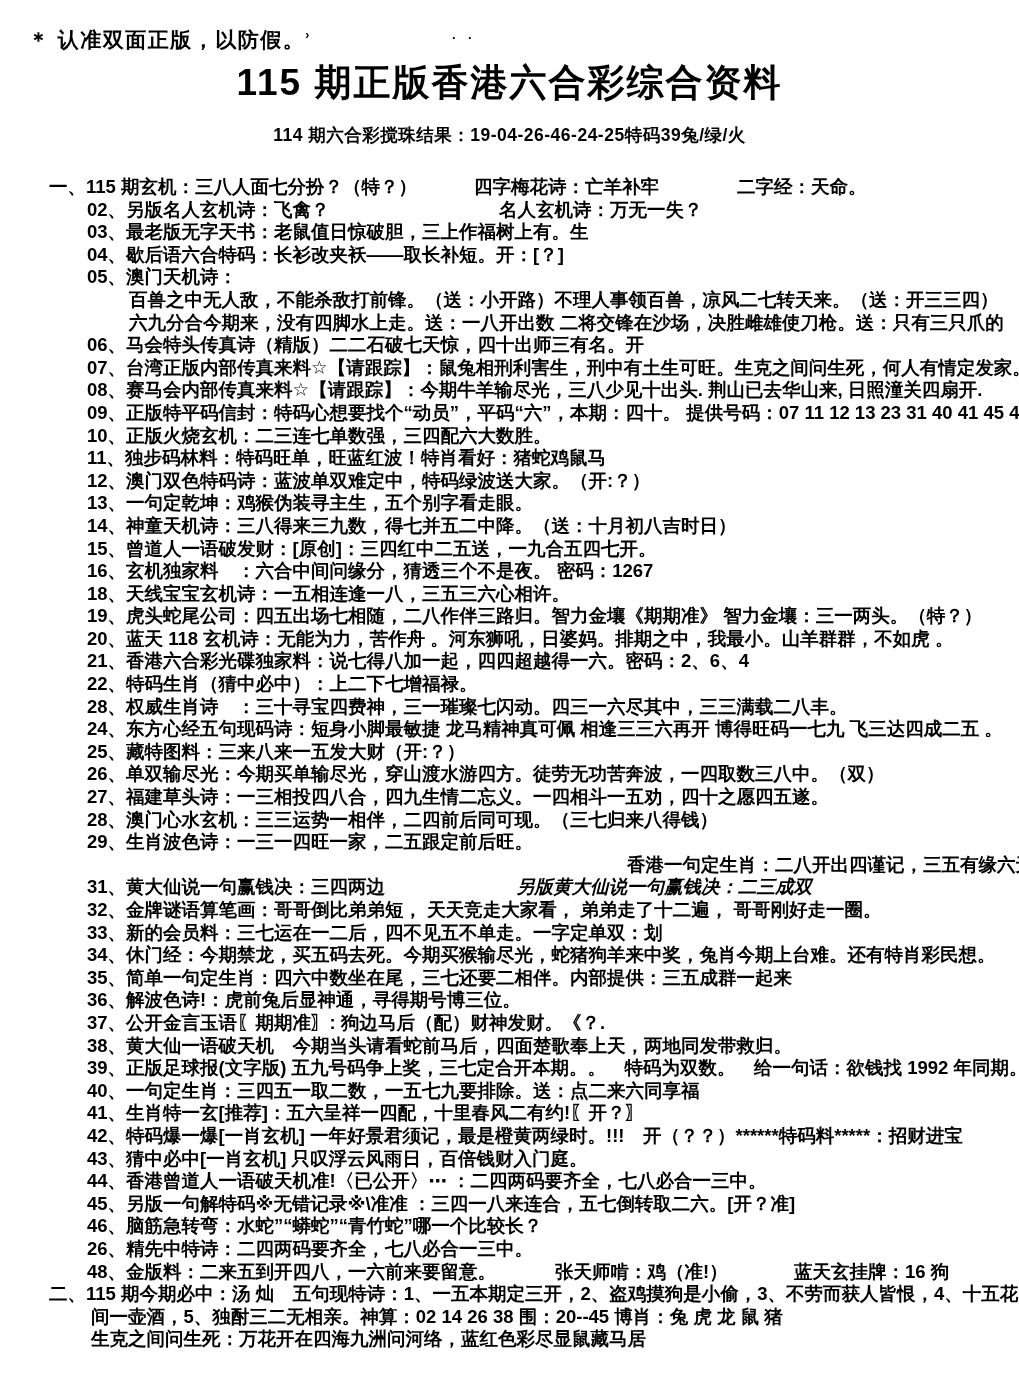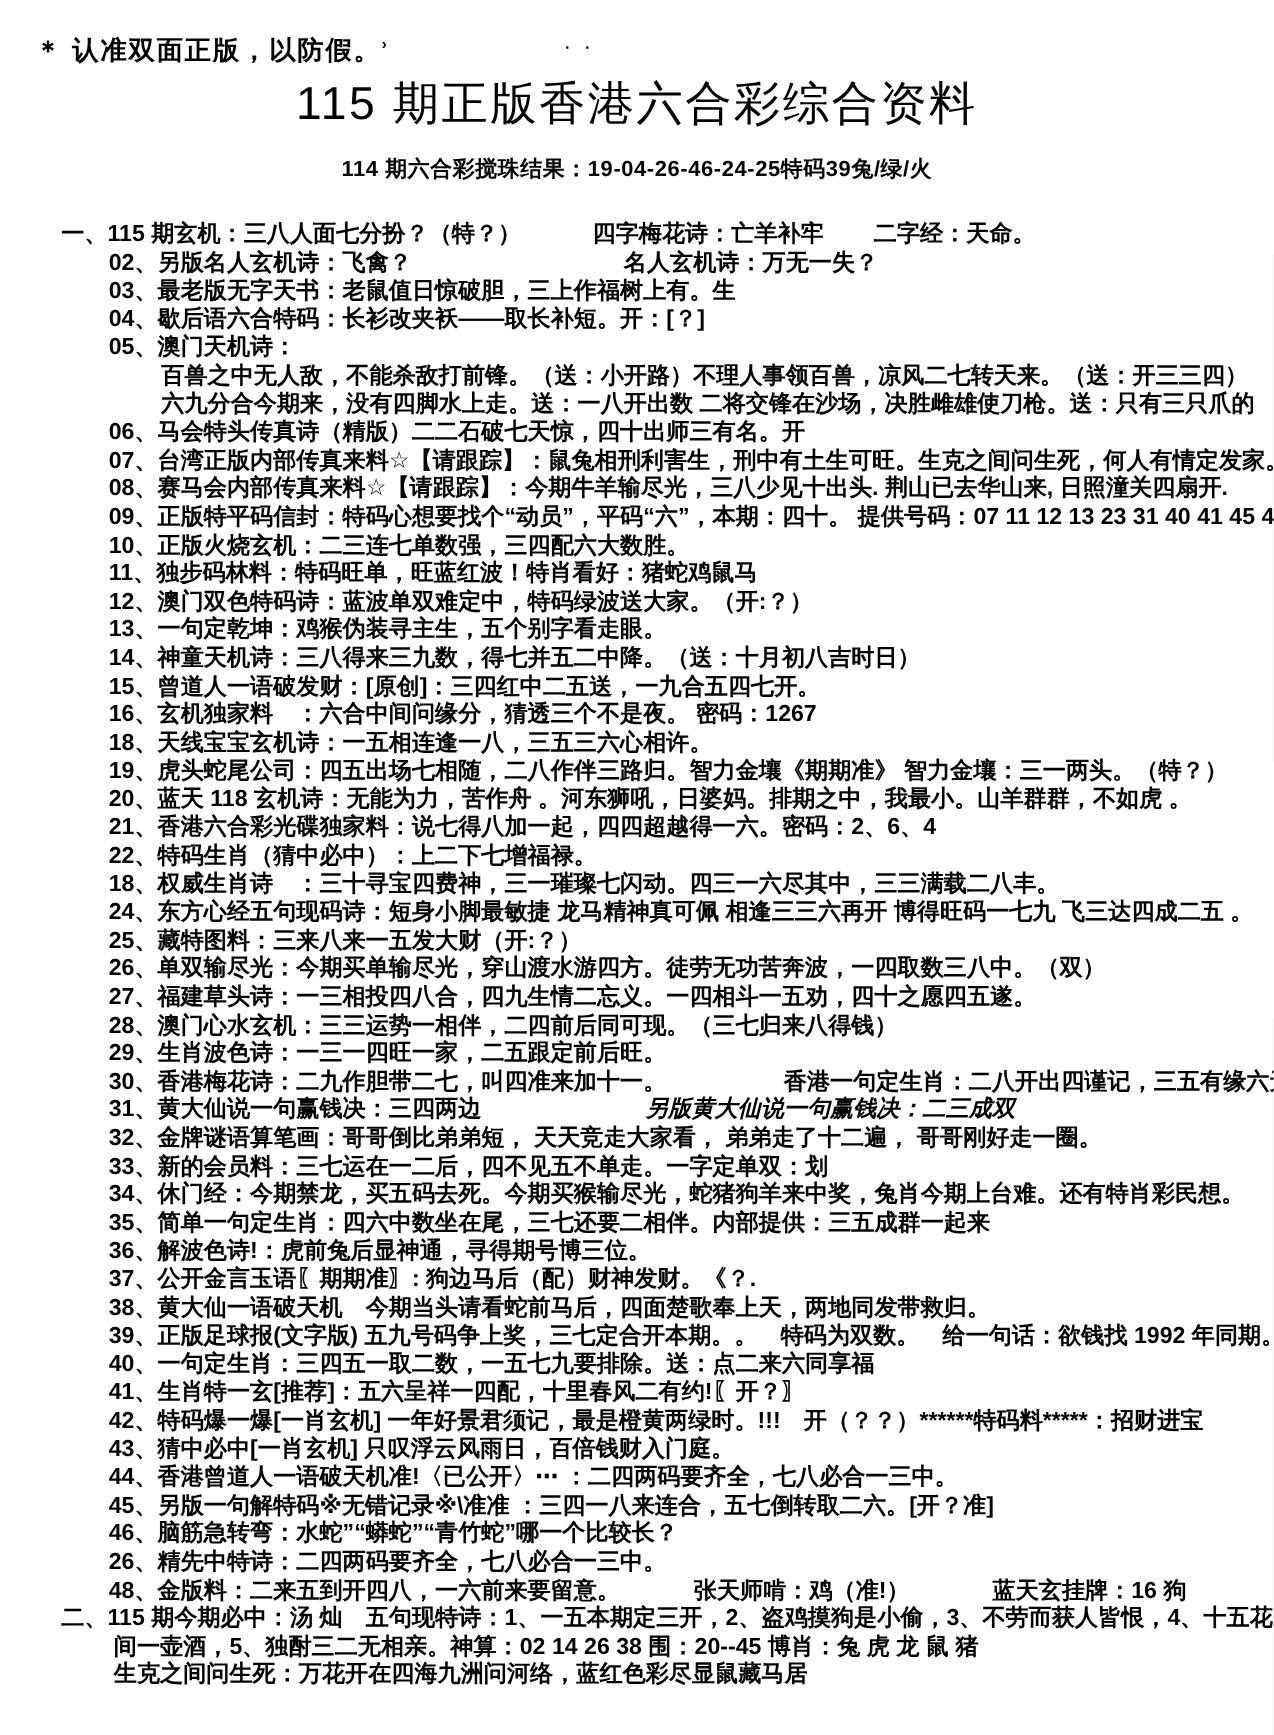--- a/index.html
+++ b/index.html
@@ -3,39 +3,39 @@
 <meta charset="utf-8">
 <style>
   html,body{margin:0;padding:0;background:#e8e8e8;}
   .page{
     position:relative;width:1019px;height:1388px;background:#ffffff;color:#000000;
     font-family:"Liberation Sans","DejaVu Sans",sans-serif;overflow:hidden;margin:0 auto;
   }
   .note{position:absolute;left:28px;top:26px;font-size:21px;font-weight:700;letter-spacing:1.5px;}
   .note-tail{font-size:12px;vertical-align:8px;font-weight:700;}
   .stray-dots{position:absolute;left:452px;top:30px;font-size:13px;font-weight:700;letter-spacing:4px;}
-  .title{position:absolute;left:0;top:58px;width:100%;text-align:center;font-size:37px;font-weight:400;letter-spacing:2px;}
+  .title{position:absolute;left:0;top:58px;width:100%;text-align:center;font-size:37px;font-weight:700;letter-spacing:2px;}
   .subtitle{position:absolute;left:0;top:123px;width:100%;text-align:center;font-size:17.5px;font-weight:700;letter-spacing:0.5px;}
   #body{position:absolute;left:0;top:176px;width:100%;margin-left:19px;}
   .line{
     position:relative;height:22.6px;width:100%;white-space:nowrap;
     font-size:18.5px;line-height:22.6px;font-weight:700;letter-spacing:0px;
   }
   .part-abs{position:absolute;top:0;}
 </style>
 </head>
 <body>
 
 <div class="page">
   <div class="note"><span>＊ 认准双面正版，以防假。</span><span class="note-tail">›</span></div>
   <div class="stray-dots">· ·</div>
   <div class="title">115 期正版香港六合彩综合资料</div>
   <div class="subtitle">114 期六合彩搅珠结果：19-04-26-46-24-25特码39兔/绿/火</div>
   <div id="body">
-      <div class="line" style="padding-left: 30px;"><span>一、115 期玄机：三八人面七分扮？（特？）</span><span class="part-abs" style="left: 455px;">四字梅花诗：亡羊补牢</span><span class="part-abs" style="left: 680px;">二字经：天命。</span></div>
+      <div class="line" style="padding-left: 30px;"><span>一、115 期玄机：三八人面七分扮？（特？）</span><span class="part-abs" style="left: 455px;">四字梅花诗：亡羊补牢</span><span class="part-abs" style="left: 718px;">二字经：天命。</span></div>
       <div class="line" style="padding-left: 68px;"><span>02、另版名人玄机诗：飞禽？</span><span class="part-abs" style="left: 480px; text-align: right;">名人玄机诗：万无一失？</span></div>
       <div class="line" style="padding-left: 68px;"><span>03、最老版无字天书：老鼠值日惊破胆，三上作福树上有。生</span></div>
       <div class="line" style="padding-left: 68px;"><span>04、歇后语六合特码：长衫改夹袄——取长补短。开：[？]</span></div>
       <div class="line" style="padding-left: 68px;"><span>05、澳门天机诗：</span></div>
       <div class="line" style="padding-left: 110px;"><span>百兽之中无人敌，不能杀敌打前锋。（送：小开路）不理人事领百兽，凉风二七转天来。（送：开三三四）</span></div>
       <div class="line" style="padding-left: 110px;"><span>六九分合今期来，没有四脚水上走。送：一八开出数 二将交锋在沙场，决胜雌雄使刀枪。送：只有三只爪的</span></div>
       <div class="line" style="padding-left: 68px;"><span>06、马会特头传真诗（精版）二二石破七天惊，四十出师三有名。开</span></div>
       <div class="line" style="padding-left: 68px;"><span>07、台湾正版内部传真来料☆【请跟踪】：鼠兔相刑利害生，刑中有土生可旺。生克之间问生死，何人有情定发家。</span></div>
       <div class="line" style="padding-left: 68px;"><span>08、赛马会内部传真来料☆【请跟踪】：今期牛羊输尽光，三八少见十出头. 荆山已去华山来, 日照潼关四扇开.</span></div>
       <div class="line" style="padding-left: 68px;"><span>09、正版特平码信封：特码心想要找个“动员”，平码“六”，本期：四十。 提供号码：07 11 12 13 23 31 40 41 45 46。</span></div>
@@ -44,28 +44,28 @@
       <div class="line" style="padding-left: 68px;"><span>12、澳门双色特码诗：蓝波单双难定中，特码绿波送大家。（开:？）</span></div>
       <div class="line" style="padding-left: 68px;"><span>13、一句定乾坤：鸡猴伪装寻主生，五个别字看走眼。</span></div>
       <div class="line" style="padding-left: 68px;"><span>14、神童天机诗：三八得来三九数，得七并五二中降。（送：十月初八吉时日）</span></div>
       <div class="line" style="padding-left: 68px;"><span>15、曾道人一语破发财：[原创]：三四红中二五送，一九合五四七开。</span></div>
       <div class="line" style="padding-left: 68px;"><span>16、玄机独家料　：六合中间问缘分，猜透三个不是夜。 密码：1267</span></div>
       <div class="line" style="padding-left: 68px;"><span>18、天线宝宝玄机诗：一五相连逢一八，三五三六心相许。</span></div>
       <div class="line" style="padding-left: 68px;"><span>19、虎头蛇尾公司：四五出场七相随，二八作伴三路归。智力金壤《期期准》 智力金壤：三一两头。（特？）</span></div>
       <div class="line" style="padding-left: 68px;"><span>20、蓝天 118 玄机诗：无能为力，苦作舟 。河东狮吼，日婆妈。排期之中，我最小。山羊群群，不如虎 。</span></div>
       <div class="line" style="padding-left: 68px;"><span>21、香港六合彩光碟独家料：说七得八加一起，四四超越得一六。密码：2、6、4</span></div>
       <div class="line" style="padding-left: 68px;"><span>22、特码生肖（猜中必中）：上二下七增福禄。</span></div>
-      <div class="line" style="padding-left: 68px;"><span>18、权威生肖诗　：三十寻宝四费神，三一璀璨七闪动。四三一六尽其中，三三满载二八丰。</span></div>
+      <div class="line" style="padding-left: 68px;"><span>28、权威生肖诗　：三十寻宝四费神，三一璀璨七闪动。四三一六尽其中，三三满载二八丰。</span></div>
       <div class="line" style="padding-left: 68px;"><span>24、东方心经五句现码诗：短身小脚最敏捷 龙马精神真可佩 相逢三三六再开 博得旺码一七九 飞三达四成二五 。</span></div>
       <div class="line" style="padding-left: 68px;"><span>25、藏特图料：三来八来一五发大财（开:？）</span></div>
       <div class="line" style="padding-left: 68px;"><span>26、单双输尽光：今期买单输尽光，穿山渡水游四方。徒劳无功苦奔波，一四取数三八中。（双）</span></div>
       <div class="line" style="padding-left: 68px;"><span>27、福建草头诗：一三相投四八合，四九生情二忘义。一四相斗一五劝，四十之愿四五遂。</span></div>
       <div class="line" style="padding-left: 68px;"><span>28、澳门心水玄机：三三运势一相伴，二四前后同可现。（三七归来八得钱）</span></div>
       <div class="line" style="padding-left: 68px;"><span>29、生肖波色诗：一三一四旺一家，二五跟定前后旺。</span></div>
-      <div class="line" style="padding-left: 68px;"><span>30、香港梅花诗：二九作胆带二七，叫四准来加十一。</span><span class="part-abs" style="left: 608px;">香港一句定生肖：二八开出四谨记，三五有缘六无意。</span></div>
+      <div class="line" style="padding-left: 68px;"><span class="part-abs" style="left: 608px;">香港一句定生肖：二八开出四谨记，三五有缘六无意。</span></div>
       <div class="line" style="padding-left: 68px;"><span>31、黄大仙说一句赢钱决：三四两边</span><span class="part-abs" style="left: 497px; font-style: italic;">另版黄大仙说一句赢钱决：二三成双</span></div>
       <div class="line" style="padding-left: 68px;"><span>32、金牌谜语算笔画：哥哥倒比弟弟短， 天天竞走大家看， 弟弟走了十二遍， 哥哥刚好走一圈。</span></div>
       <div class="line" style="padding-left: 68px;"><span>33、新的会员料：三七运在一二后，四不见五不单走。一字定单双：划</span></div>
       <div class="line" style="padding-left: 68px;"><span>34、休门经：今期禁龙，买五码去死。今期买猴输尽光，蛇猪狗羊来中奖，兔肖今期上台难。还有特肖彩民想。</span></div>
       <div class="line" style="padding-left: 68px;"><span>35、简单一句定生肖：四六中数坐在尾，三七还要二相伴。内部提供：三五成群一起来</span></div>
       <div class="line" style="padding-left: 68px;"><span>36、解波色诗!：虎前兔后显神通，寻得期号博三位。</span></div>
       <div class="line" style="padding-left: 68px;"><span>37、公开金言玉语〖期期准〗: 狗边马后（配）财神发财。《？.</span></div>
       <div class="line" style="padding-left: 68px;"><span>38、黄大仙一语破天机　今期当头请看蛇前马后，四面楚歌奉上天，两地同发带救归。</span></div>
       <div class="line" style="padding-left: 68px;"><span>39、正版足球报(文字版) 五九号码争上奖，三七定合开本期。。　特码为双数。　给一句话：欲钱找 1992 年同期。</span></div>
       <div class="line" style="padding-left: 68px;"><span>40、一句定生肖：三四五一取二数，一五七九要排除。送：点二来六同享福</span></div>

